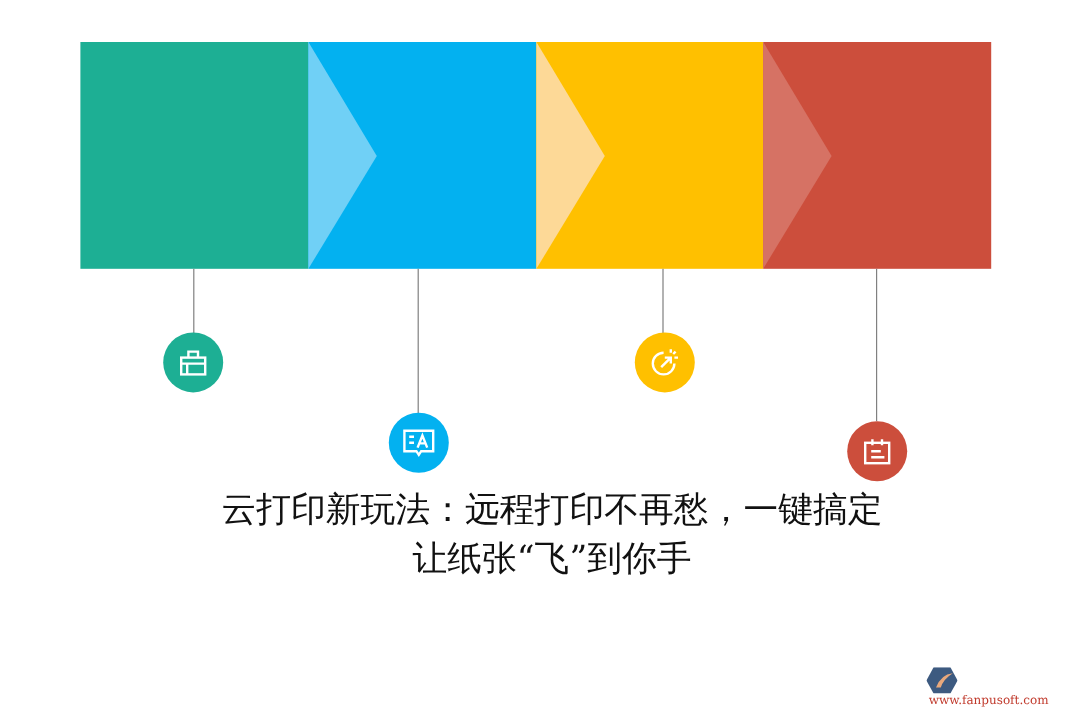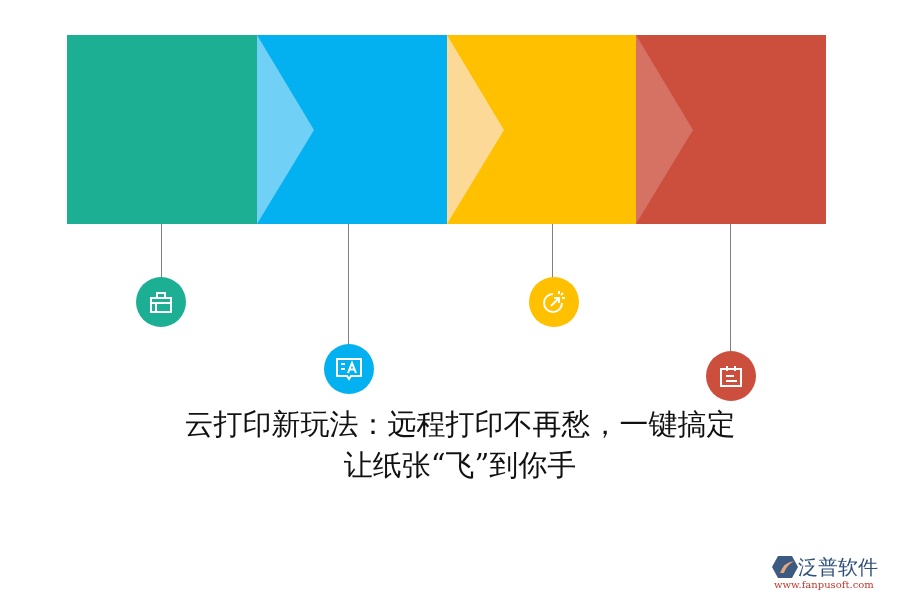--- a/index.html
+++ b/index.html
@@ -76,15 +76,14 @@
 <div class="title">
   <div>云打印新玩法：远程打印不再愁，一键搞定</div>
   <div>让纸张“飞”到你手</div>
 </div>
 
 <div class="logo">
   <svg width="26" height="22" viewBox="0 0 26 22" style="position:absolute;left:2px;top:2px;">
     <polygon points="6,0 20,0 26,11 20,22 6,22 0,11" fill="#3d5a80"></polygon>
     <path d="M8 17 Q12 6 22 5 Q14 10 12 17 Z" fill="#e8a87c"></path>
   </svg>
-  <span class="logo-cn">泛普软件</span>
   <span class="logo-url">www.fanpusoft.com</span>
 </div>
 
 </body></html>

